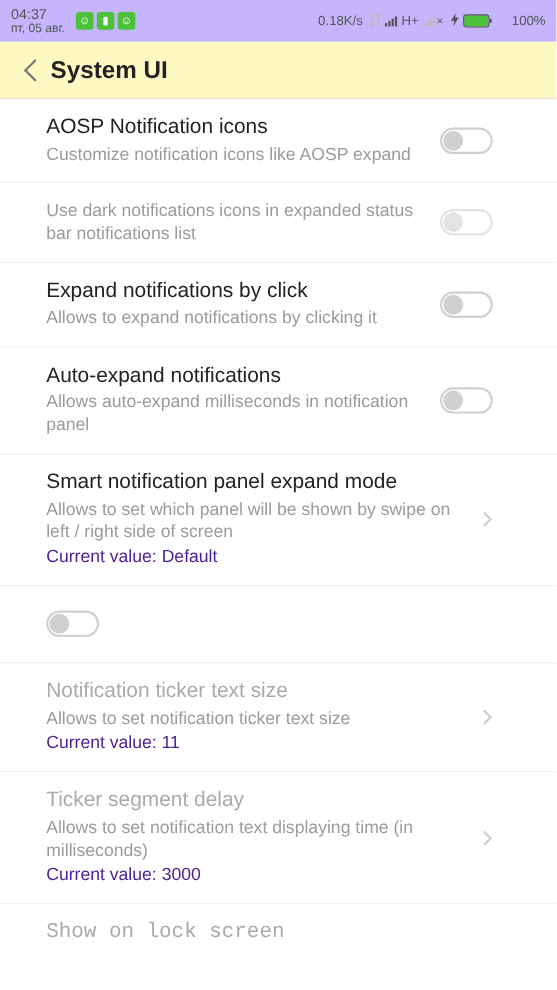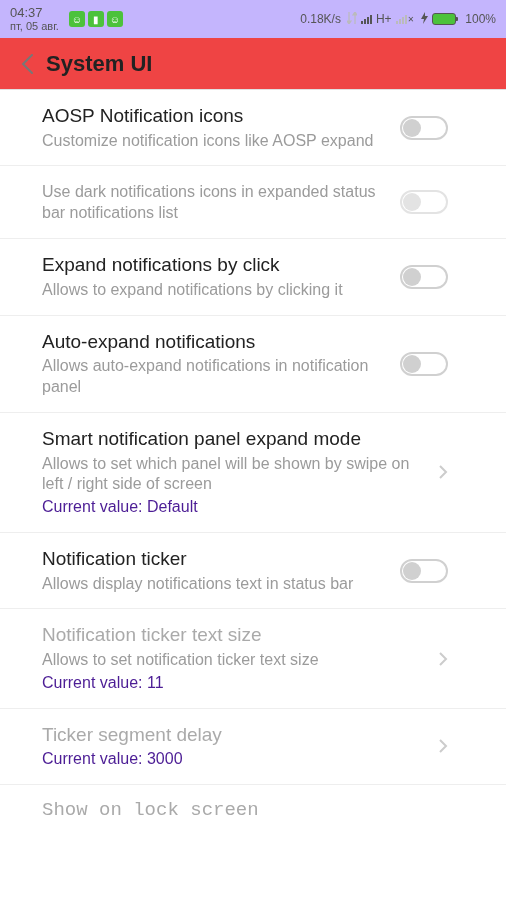--- a/index.html
+++ b/index.html
@@ -9,26 +9,26 @@
 .sb-left { display: flex; flex-direction: column; line-height: 1.1; }
 .sb-time { font-size: 13px; font-weight: 500; }
 .sb-date { font-size: 11px; }
 .sb-icons-left { display: flex; gap: 3px; margin-left: 10px; align-items: center; }
 .sb-icon-green { width: 16px; height: 16px; background: #4cc23b; border-radius: 3px; display: flex; align-items: center; justify-content: center; color: #fff; font-size: 10px; }
 .sb-right { margin-left: auto; display: flex; align-items: center; gap: 4px; font-size: 12px; }
 .sb-speed { font-weight: 500; margin-right: 2px; }
 .sb-signal { display: inline-flex; align-items: flex-end; gap: 1px; }
 .sb-bar { width: 2px; background: #555; }
 .sb-bar.dim { background: #bbb; }
-.sb-battery-wrap { display: flex; align-items: center; gap: 9px; }
+.sb-battery-wrap { display: flex; align-items: center; gap: 20px; }
 .sb-battery { width: 24px; height: 12px; border: 1px solid #555; border-radius: 3px; position: relative; background: linear-gradient(to right, #4cc23b 100%, transparent 0); }
 .sb-battery::after { content: ""; position: absolute; right: -3px; top: 3px; width: 2px; height: 4px; background: #555; border-radius: 0 1px 1px 0; }
 .sb-pct { font-weight: 500; }
 
-.app-bar { height: 52px; background: #ef4444; display: flex; align-items: center; padding: 0 10px; border-bottom: 1px solid #e0e0e0; }
+.app-bar { height: 52px; background: #fef9c3; display: flex; align-items: center; padding: 0 10px; border-bottom: 1px solid #e0e0e0; }
 .back-btn { padding: 6px 10px; cursor: pointer; }
 .back-btn svg { display: block; }
 .app-title { font-size: 22px; font-weight: 700; color: #222; margin-left: 2px; }
 
 .content { background: #fff; }
 .setting { padding: 14px 58px 14px 42px; border-bottom: 1px solid #eee; display: flex; align-items: center; gap: 10px; min-height: 70px; }
 .setting .txt { flex: 1; }
 .setting .title { font-size: 19px; color: #222; line-height: 1.3; margin-bottom: 2px; }
 .setting .sub { font-size: 16px; color: #9b9b9b; line-height: 1.3; margin-top: 2px; }
 .setting .curval { font-size: 16px; color: #4c1d95; line-height: 1.3; margin-top: 2px; }
@@ -130,21 +130,21 @@
       </div>
       <div class="ctrl">
         <div class="toggle">
           <div class="knob"></div>
         </div>
       </div>
     </div>
     <div class="setting">
       <div class="txt">
         <div class="title">Auto-expand notifications</div>
-        <div class="sub">Allows auto-expand notifications in notification panel</div>
+        <div class="sub">Allows auto-expand milliseconds in notification panel</div>
       </div>
       <div class="ctrl">
         <div class="toggle">
           <div class="knob"></div>
         </div>
       </div>
     </div>
     <div class="setting">
       <div class="txt">
         <div class="title">Smart notification panel expand mode</div>
@@ -153,24 +153,20 @@
       </div>
       <div class="ctrl">
         <div class="chevron">
           <svg width="10" height="16" viewBox="0 0 10 16">
             <path d="M2 2 L8 8 L2 14" stroke="#ccc" stroke-width="2" fill="none"></path>
           </svg>
         </div>
       </div>
     </div>
     <div class="setting">
-      <div class="txt">
-        <div class="title">Notification ticker</div>
-        <div class="sub">Allows display notifications text in status bar</div>
-      </div>
       <div class="ctrl">
         <div class="toggle">
           <div class="knob"></div>
         </div>
       </div>
     </div>
     <div class="setting disabled">
       <div class="txt">
         <div class="title">Notification ticker text size</div>
         <div class="sub">Allows to set notification ticker text size</div>
@@ -180,20 +176,21 @@
         <div class="chevron">
           <svg width="10" height="16" viewBox="0 0 10 16">
             <path d="M2 2 L8 8 L2 14" stroke="#ccc" stroke-width="2" fill="none"></path>
           </svg>
         </div>
       </div>
     </div>
     <div class="setting disabled">
       <div class="txt">
         <div class="title">Ticker segment delay</div>
+        <div class="sub">Allows to set notification text displaying time (in milliseconds)</div>
         <div class="curval">Current value: 3000</div>
       </div>
       <div class="ctrl">
         <div class="chevron">
           <svg width="10" height="16" viewBox="0 0 10 16">
             <path d="M2 2 L8 8 L2 14" stroke="#ccc" stroke-width="2" fill="none"></path>
           </svg>
         </div>
       </div>
     </div>

